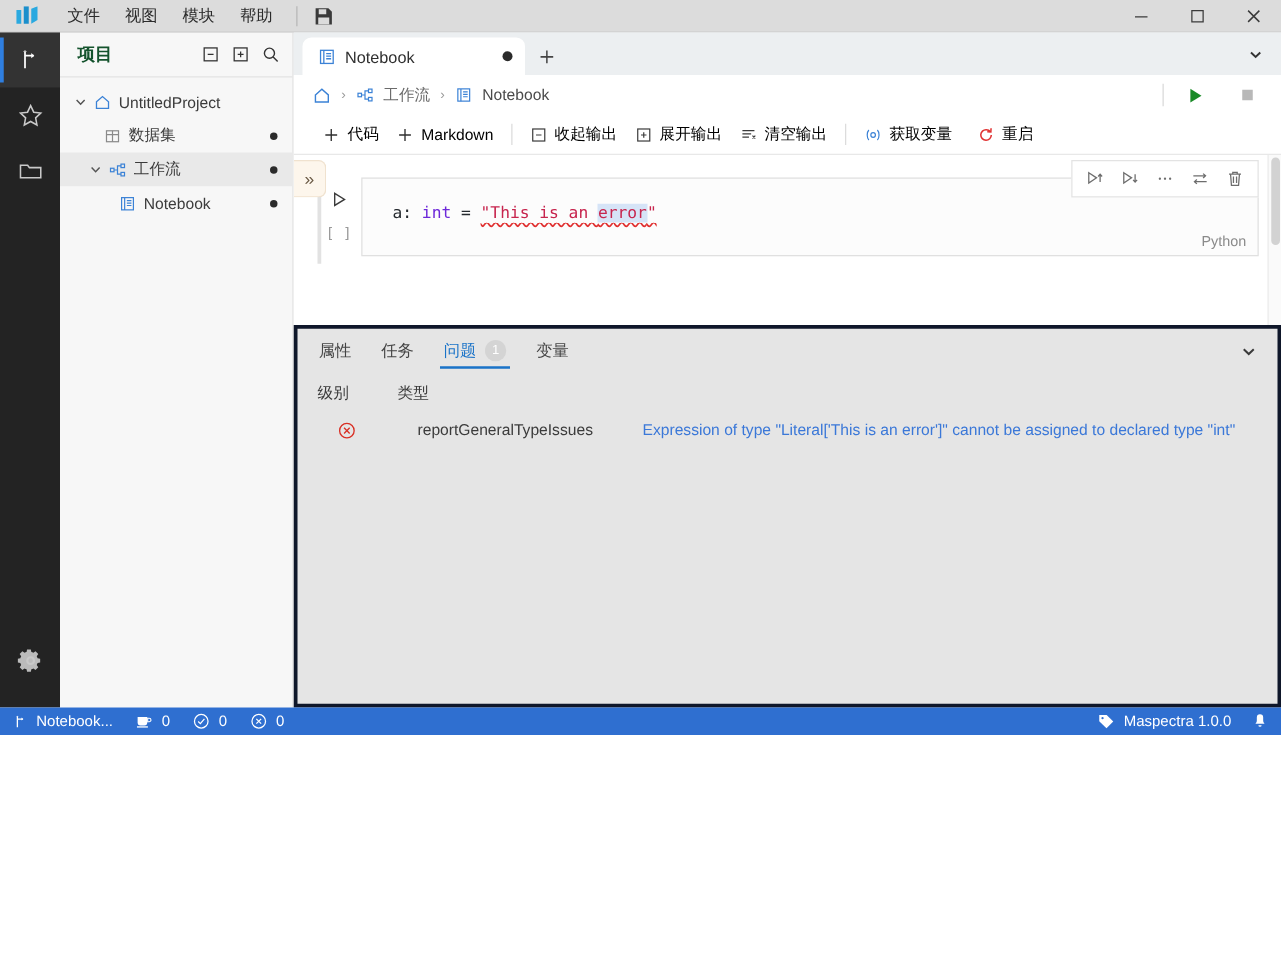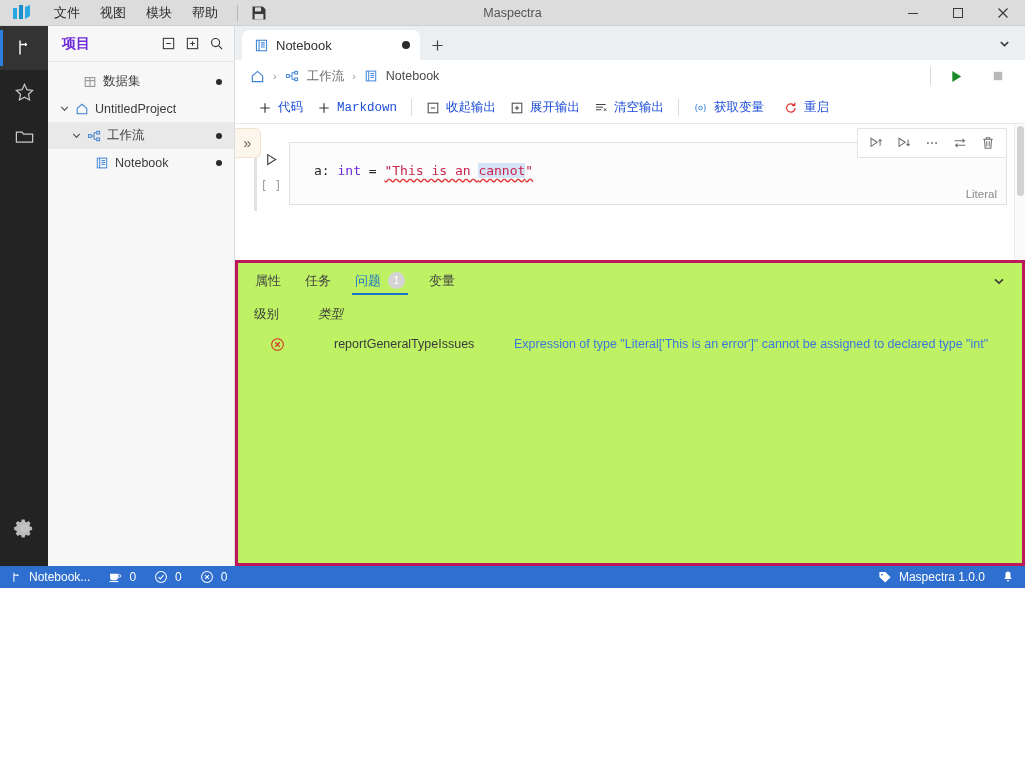--- a/index.html
+++ b/index.html
@@ -56,21 +56,21 @@
 
   
   .sidebar {
     width: 187px; flex: 0 0 187px; background: #f7f7f7; border-right: 1px solid #dcdcdc;
     display: flex; flex-direction: column;
   }
   .sidebar-header {
     height: 36px; display: flex; align-items: center; padding: 0 10px 0 14px;
     border-bottom: 1px solid #e4e4e4;
   }
-  .sidebar-title { font-size: 14px; color: #6d28d9; font-weight: 600; }
+  .sidebar-title { font-size: 14px; color: #14532d; font-weight: 600; }
   .sidebar-actions { margin-left: auto; display: flex; align-items: center; gap: 9px; color: #333; }
   .tree { padding-top: 6px; font-size: 12.5px; }
   .tree-row {
     display: flex; align-items: center; height: 27px; padding-right: 12px;
     color: #333; white-space: nowrap;
   }
   .tree-row.selected { background: #e9e9e9; }
   .tw { width: 16px; display: flex; align-items: center; justify-content: center; flex: 0 0 16px; color: #555; }
   .tree-ico { width: 20px; display: flex; align-items: center; justify-content: center; flex: 0 0 20px; }
   .tree-label { margin-left: 3px; color: #3b3b3b; }
@@ -110,21 +110,21 @@
   .bc-text.last { color: #4a4a4a; margin-left: 8px; }
   .bc-right { margin-left: auto; display: flex; align-items: center; gap: 0; }
   .bc-div { width: 1px; height: 18px; background: #d9d9d9; margin: 0 12px; }
   .run-btn { width: 26px; height: 24px; display: flex; align-items: center; justify-content: center; }
 
   
   .nbtoolbar {
     height: 32px; display: flex; align-items: center; padding: 0 12px 0 16px;
     font-size: 12.5px; color: #2b2b2b; flex: 0 0 32px; border-bottom: 1px solid #e8e8e8; background: #fff;
   }
-  .nb-btn { display: flex; align-items: center; gap: 6px; padding: 3px 7px; border-radius: 3px; color: #1d4ed8; font-family: Liberation Mono, monospace; }
+  .nb-btn { display: flex; align-items: center; gap: 6px; padding: 3px 7px; border-radius: 3px; color: #000000; }
   .nb-div { width: 1px; height: 17px; background: #dcdcdc; margin: 0 7px; }
 
   
   .editor {
     flex: 1 1 auto; position: relative; background: #ffffff; overflow: hidden; min-height: 0;
   }
   .collapse-tab {
     position: absolute; left: 0; top: 4px; width: 26px; height: 30px;
     background: #fdf6ec; border: 1px solid #f0e2cf; border-left: none; border-radius: 0 6px 6px 0;
     display: flex; align-items: center; justify-content: center; color: #6a5a45; font-size: 14px;
@@ -167,21 +167,21 @@
   }
   .ct-btn { width: 28px; height: 26px; display: flex; align-items: center; justify-content: center; color: #6d6d6d; }
   .ed-scroll {
     position: absolute; right: 0; top: 0; bottom: 0; width: 11px; background: #fafafa;
     border-left: 1px solid #ececec;
   }
   .ed-thumb { position: absolute; top: 2px; left: 2px; width: 7px; height: 70px; background: #d2d2d2; border-radius: 4px; }
 
   
   .panel {
-    flex: 0 0 306px; height: 306px; border: 3px solid #be185d; background: #bef264;
+    flex: 0 0 306px; height: 306px; border: 3px solid #0f172a; background: #e5e5e5;
     display: flex; flex-direction: column; min-height: 0;
   }
   .panel-tabs {
     height: 36px; flex: 0 0 36px; display: flex; align-items: center; padding: 0 12px 0 16px;
     font-size: 13px;
   }
   .ptab {
     height: 36px; display: flex; align-items: center; color: #444; margin-right: 22px;
     position: relative; padding: 0 1px;
   }
@@ -193,21 +193,21 @@
     margin-left: 7px; min-width: 17px; height: 17px; border-radius: 9px; background: #d4d4d4;
     color: #fff; font-size: 10.5px; display: flex; align-items: center; justify-content: center;
     padding: 0 5px; position: relative; top: -1px;
   }
   .panel-collapse { margin-left: auto; display: flex; align-items: center; color: #3a3a3a; padding-right: 4px; }
   .prob-head {
     display: flex; align-items: center; height: 30px; font-size: 12.5px; color: #3a3a3a;
     padding: 0 16px;
   }
   .col-level { width: 64px; flex: 0 0 64px; }
-  .col-type { width: 180px; flex: 0 0 180px; font-style: italic; }
+  .col-type { width: 180px; flex: 0 0 180px; }
   .col-msg { flex: 1 1 auto; }
   .prob-body { flex: 1 1 auto; overflow: hidden; }
   .prob-row {
     display: flex; align-items: center; height: 30px; font-size: 12.5px; padding: 0 32px;
   }
   .prob-icon { width: 64px; flex: 0 0 64px; display: flex; align-items: center; color: #d93025; }
   .prob-type { width: 180px; flex: 0 0 180px; color: #3b3b3b; }
   .prob-msg {
     flex: 1 1 auto; color: #3b78d8; white-space: nowrap; overflow: hidden; text-overflow: clip;
   }
@@ -243,21 +243,20 @@
       <div class="menu-item">帮助</div>
     </div>
     <div class="tb-sep"></div>
     <div class="save-btn">
       <svg width="16" height="16" viewBox="0 0 16 16">
         <path d="M1.5 1.5h10.2L14.5 4.3V14.5H1.5z" fill="#3a3a3a"></path>
         <rect x="4" y="2.4" width="6" height="4" fill="#dcdcdc"></rect>
         <rect x="3.6" y="9" width="8.8" height="5.5" fill="#dcdcdc"></rect>
       </svg>
     </div>
-    <div class="win-title">Maspectra</div>
     <div class="win-controls">
       <div class="win-btn">
         <svg width="12" height="12" viewBox="0 0 12 12">
             <rect x="1" y="6" width="10" height="1" fill="currentColor"></rect>
           </svg>
       </div>
       <div class="win-btn">
         <svg width="12" height="12" viewBox="0 0 12 12">
             <rect x="1.5" y="1.5" width="9" height="9" fill="none" stroke="currentColor" stroke-width="1"></rect>
           </svg>
@@ -320,43 +319,43 @@
             <svg width="15" height="15" viewBox="0 0 16 16" fill="none" stroke="currentColor" stroke-width="1.2">
               <circle cx="7" cy="7" r="4.3"></circle>
                 <path d="M10.2 10.2 L14 14"></path>
             </svg>
           </div>
         </div>
       </div>
 
       <div class="tree">
 
+        <div class="tree-row" style="padding-left:8px;">
+          <div class="tw">
+            <svg width="11" height="11" viewBox="0 0 12 12" fill="none" stroke="currentColor" stroke-width="1.3">
+                <path d="M2.5 4.3 L6 8 L9.5 4.3"></path>
+              </svg>
+          </div>
+          <div class="tree-ico">
+            <svg width="14" height="14" viewBox="0 0 16 16" fill="none" stroke="#3b82d6" stroke-width="1.2">
+              <path d="M2.5 7.4 L8 2.6 L13.5 7.4 V13.4 H2.5 Z"></path>
+            </svg>
+          </div>
+          <div class="tree-label">UntitledProject</div>
+        </div>
+
         <div class="tree-row" style="padding-left:32px;">
           <div class="tree-ico">
             <svg width="14" height="14" viewBox="0 0 16 16" fill="none" stroke="#8a8a8a" stroke-width="1.1">
               <rect x="2.5" y="3" width="11" height="10"></rect>
                 <path d="M2.5 6.5h11M8 3v10"></path>
             </svg>
           </div>
           <div class="tree-label">数据集</div>
           <div class="tree-dot"></div>
-        </div>
-
-        <div class="tree-row" style="padding-left:8px;">
-          <div class="tw">
-            <svg width="11" height="11" viewBox="0 0 12 12" fill="none" stroke="currentColor" stroke-width="1.3">
-                <path d="M2.5 4.3 L6 8 L9.5 4.3"></path>
-              </svg>
-          </div>
-          <div class="tree-ico">
-            <svg width="14" height="14" viewBox="0 0 16 16" fill="none" stroke="#3b82d6" stroke-width="1.2">
-              <path d="M2.5 7.4 L8 2.6 L13.5 7.4 V13.4 H2.5 Z"></path>
-            </svg>
-          </div>
-          <div class="tree-label">UntitledProject</div>
         </div>
 
         <div class="tree-row selected" style="padding-left:20px;">
           <div class="tw">
             <svg width="11" height="11" viewBox="0 0 12 12" fill="none" stroke="currentColor" stroke-width="1.3">
                 <path d="M2.5 4.3 L6 8 L9.5 4.3"></path>
               </svg>
           </div>
           <div class="tree-ico">
             <svg width="14" height="14" viewBox="0 0 16 16" fill="none" stroke="#3b82d6" stroke-width="1.1">
@@ -543,22 +542,22 @@
         <div class="cell-wrap">
           <div class="cell-gutter">
             <div class="gutter-run">
               <svg width="15" height="15" viewBox="0 0 16 16" fill="none" stroke="currentColor" stroke-width="1.2">
                 <path d="M4 2.8 L12.4 8 L4 13.2 Z"></path>
               </svg>
             </div>
             <div class="gutter-count">[ ]</div>
           </div>
           <div class="cell-box">
-            <div class="code-line"><span class="tok-plain">a</span><span class="tok-plain">: </span><span class="tok-kw">int</span><span class="tok-op"> = </span><span class="tok-str"><span>"This is an </span><span class="sel">cannot</span><span>"</span></span></div>
-            <div class="cell-lang">Literal</div>
+            <div class="code-line"><span class="tok-plain">a</span><span class="tok-plain">: </span><span class="tok-kw">int</span><span class="tok-op"> = </span><span class="tok-str"><span>"This is an </span><span class="sel">error</span><span>"</span></span></div>
+            <div class="cell-lang">Python</div>
           </div>
         </div>
 
         <div class="ed-scroll">
           <div class="ed-thumb"></div>
         </div>
       </div>
 
       <div class="panel">
         <div class="panel-tabs">

